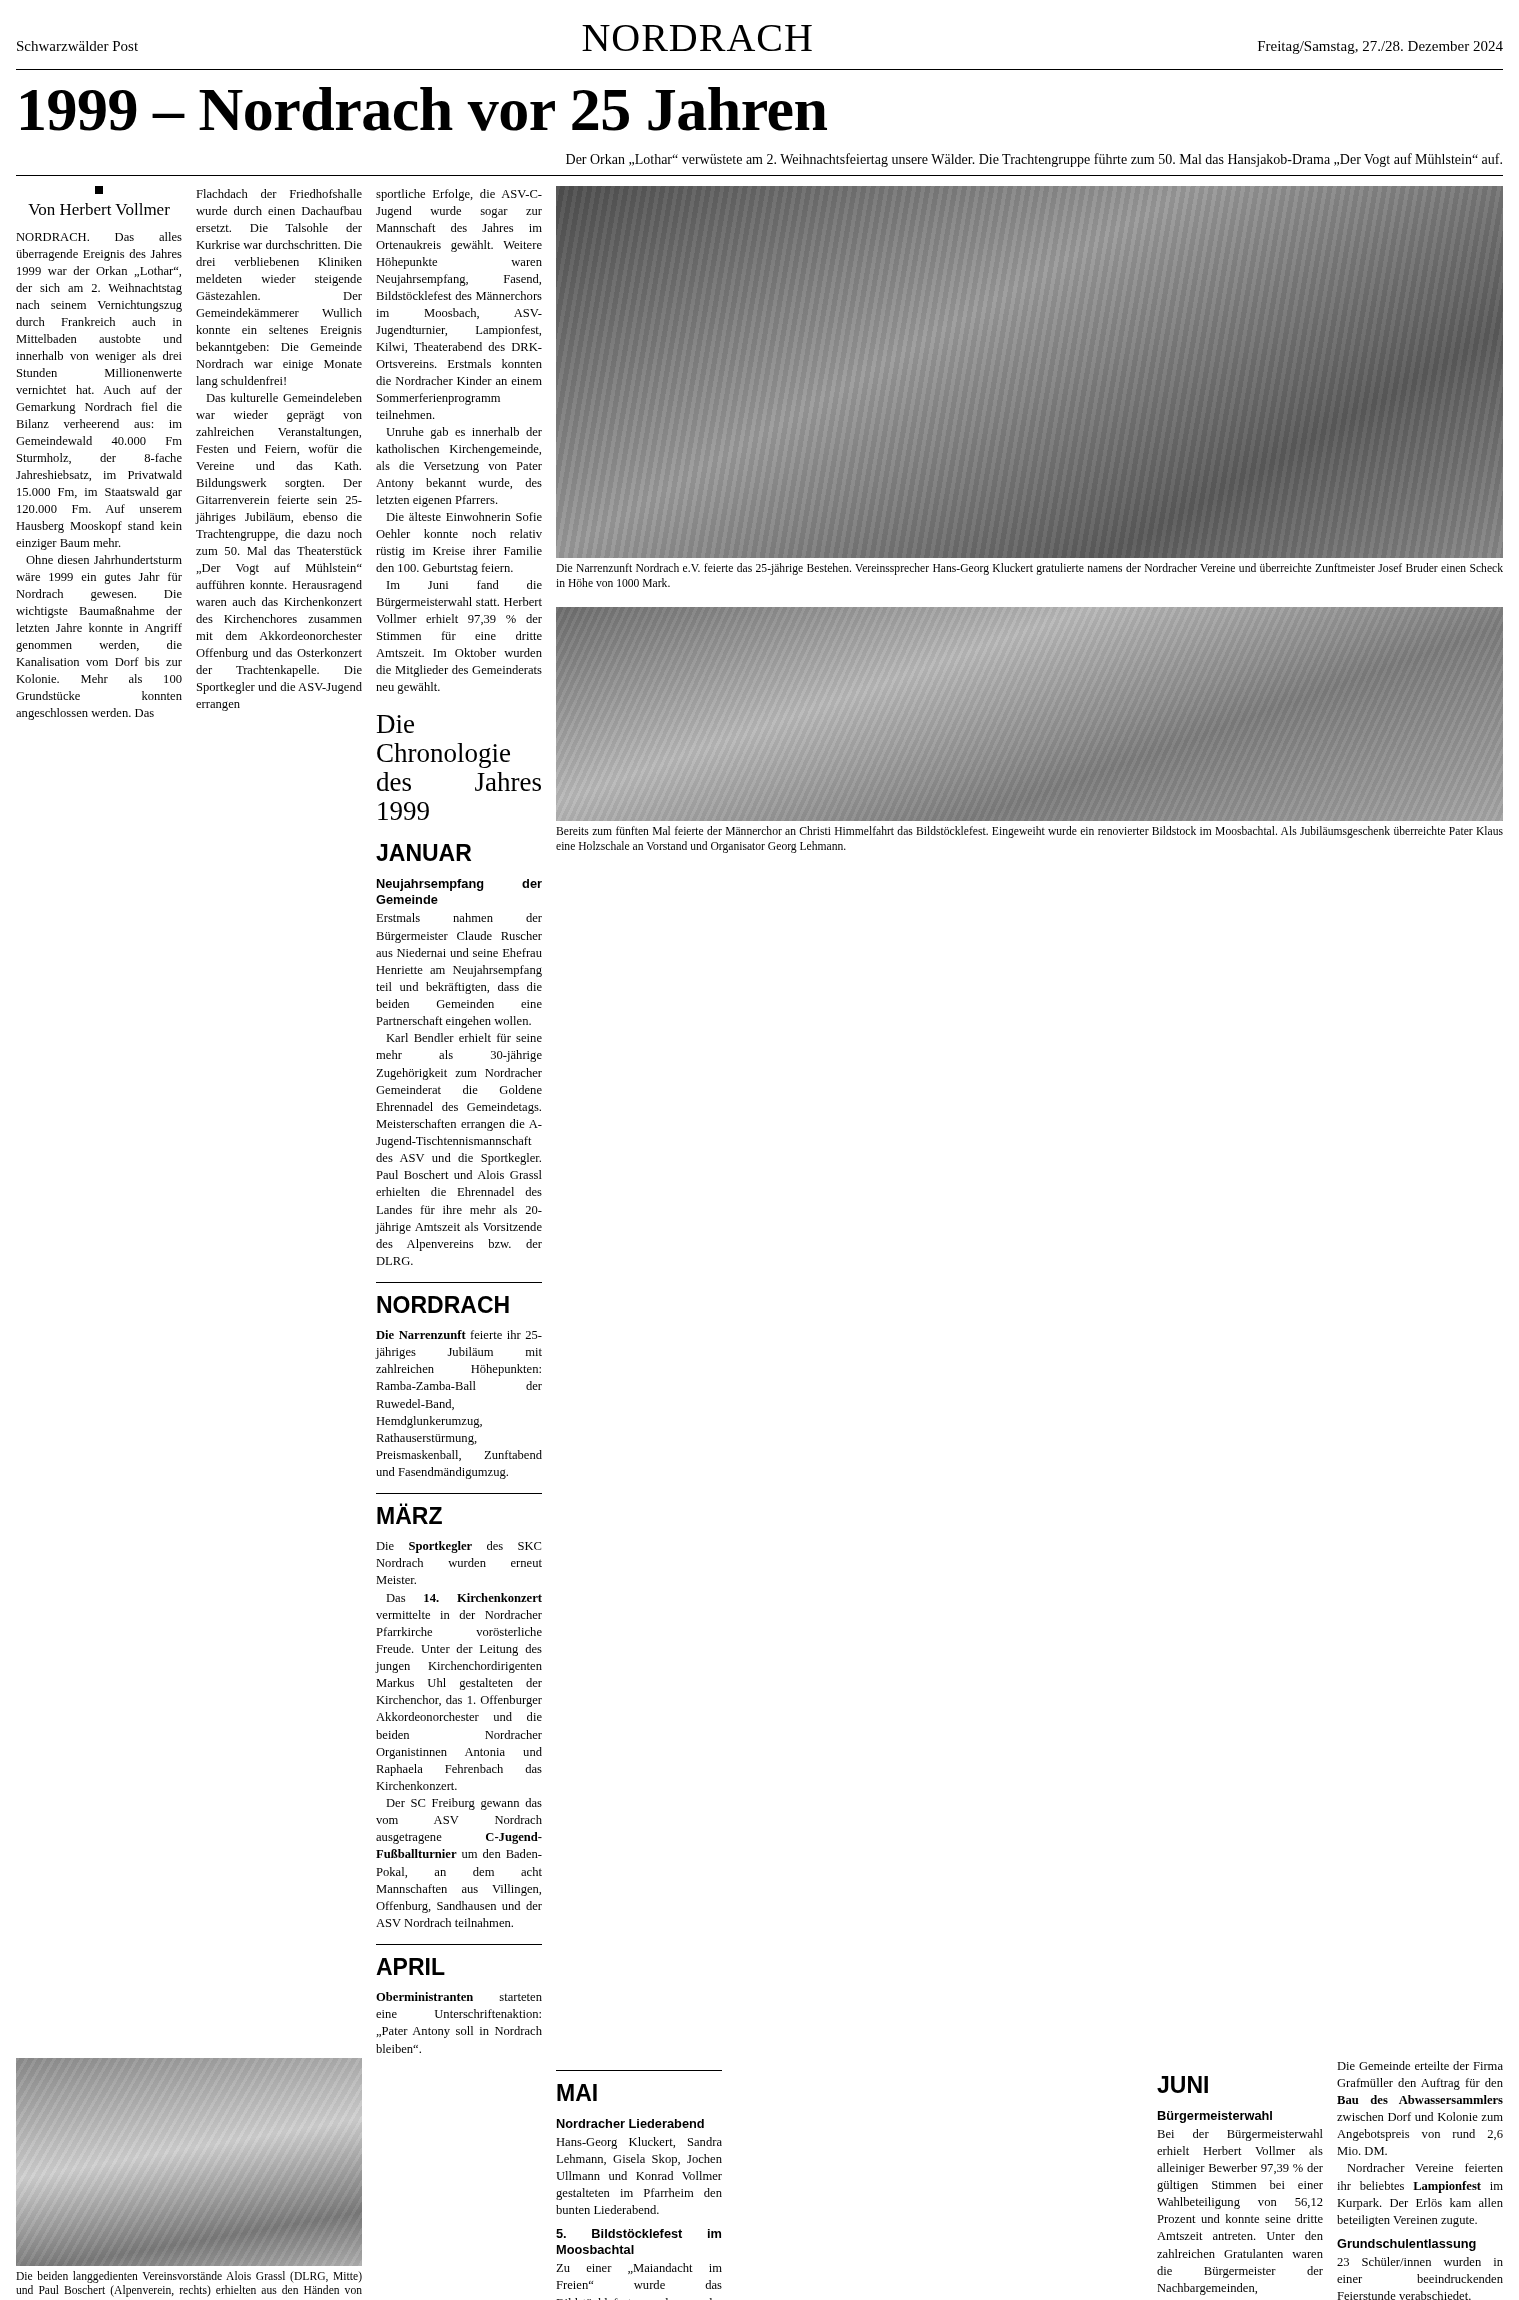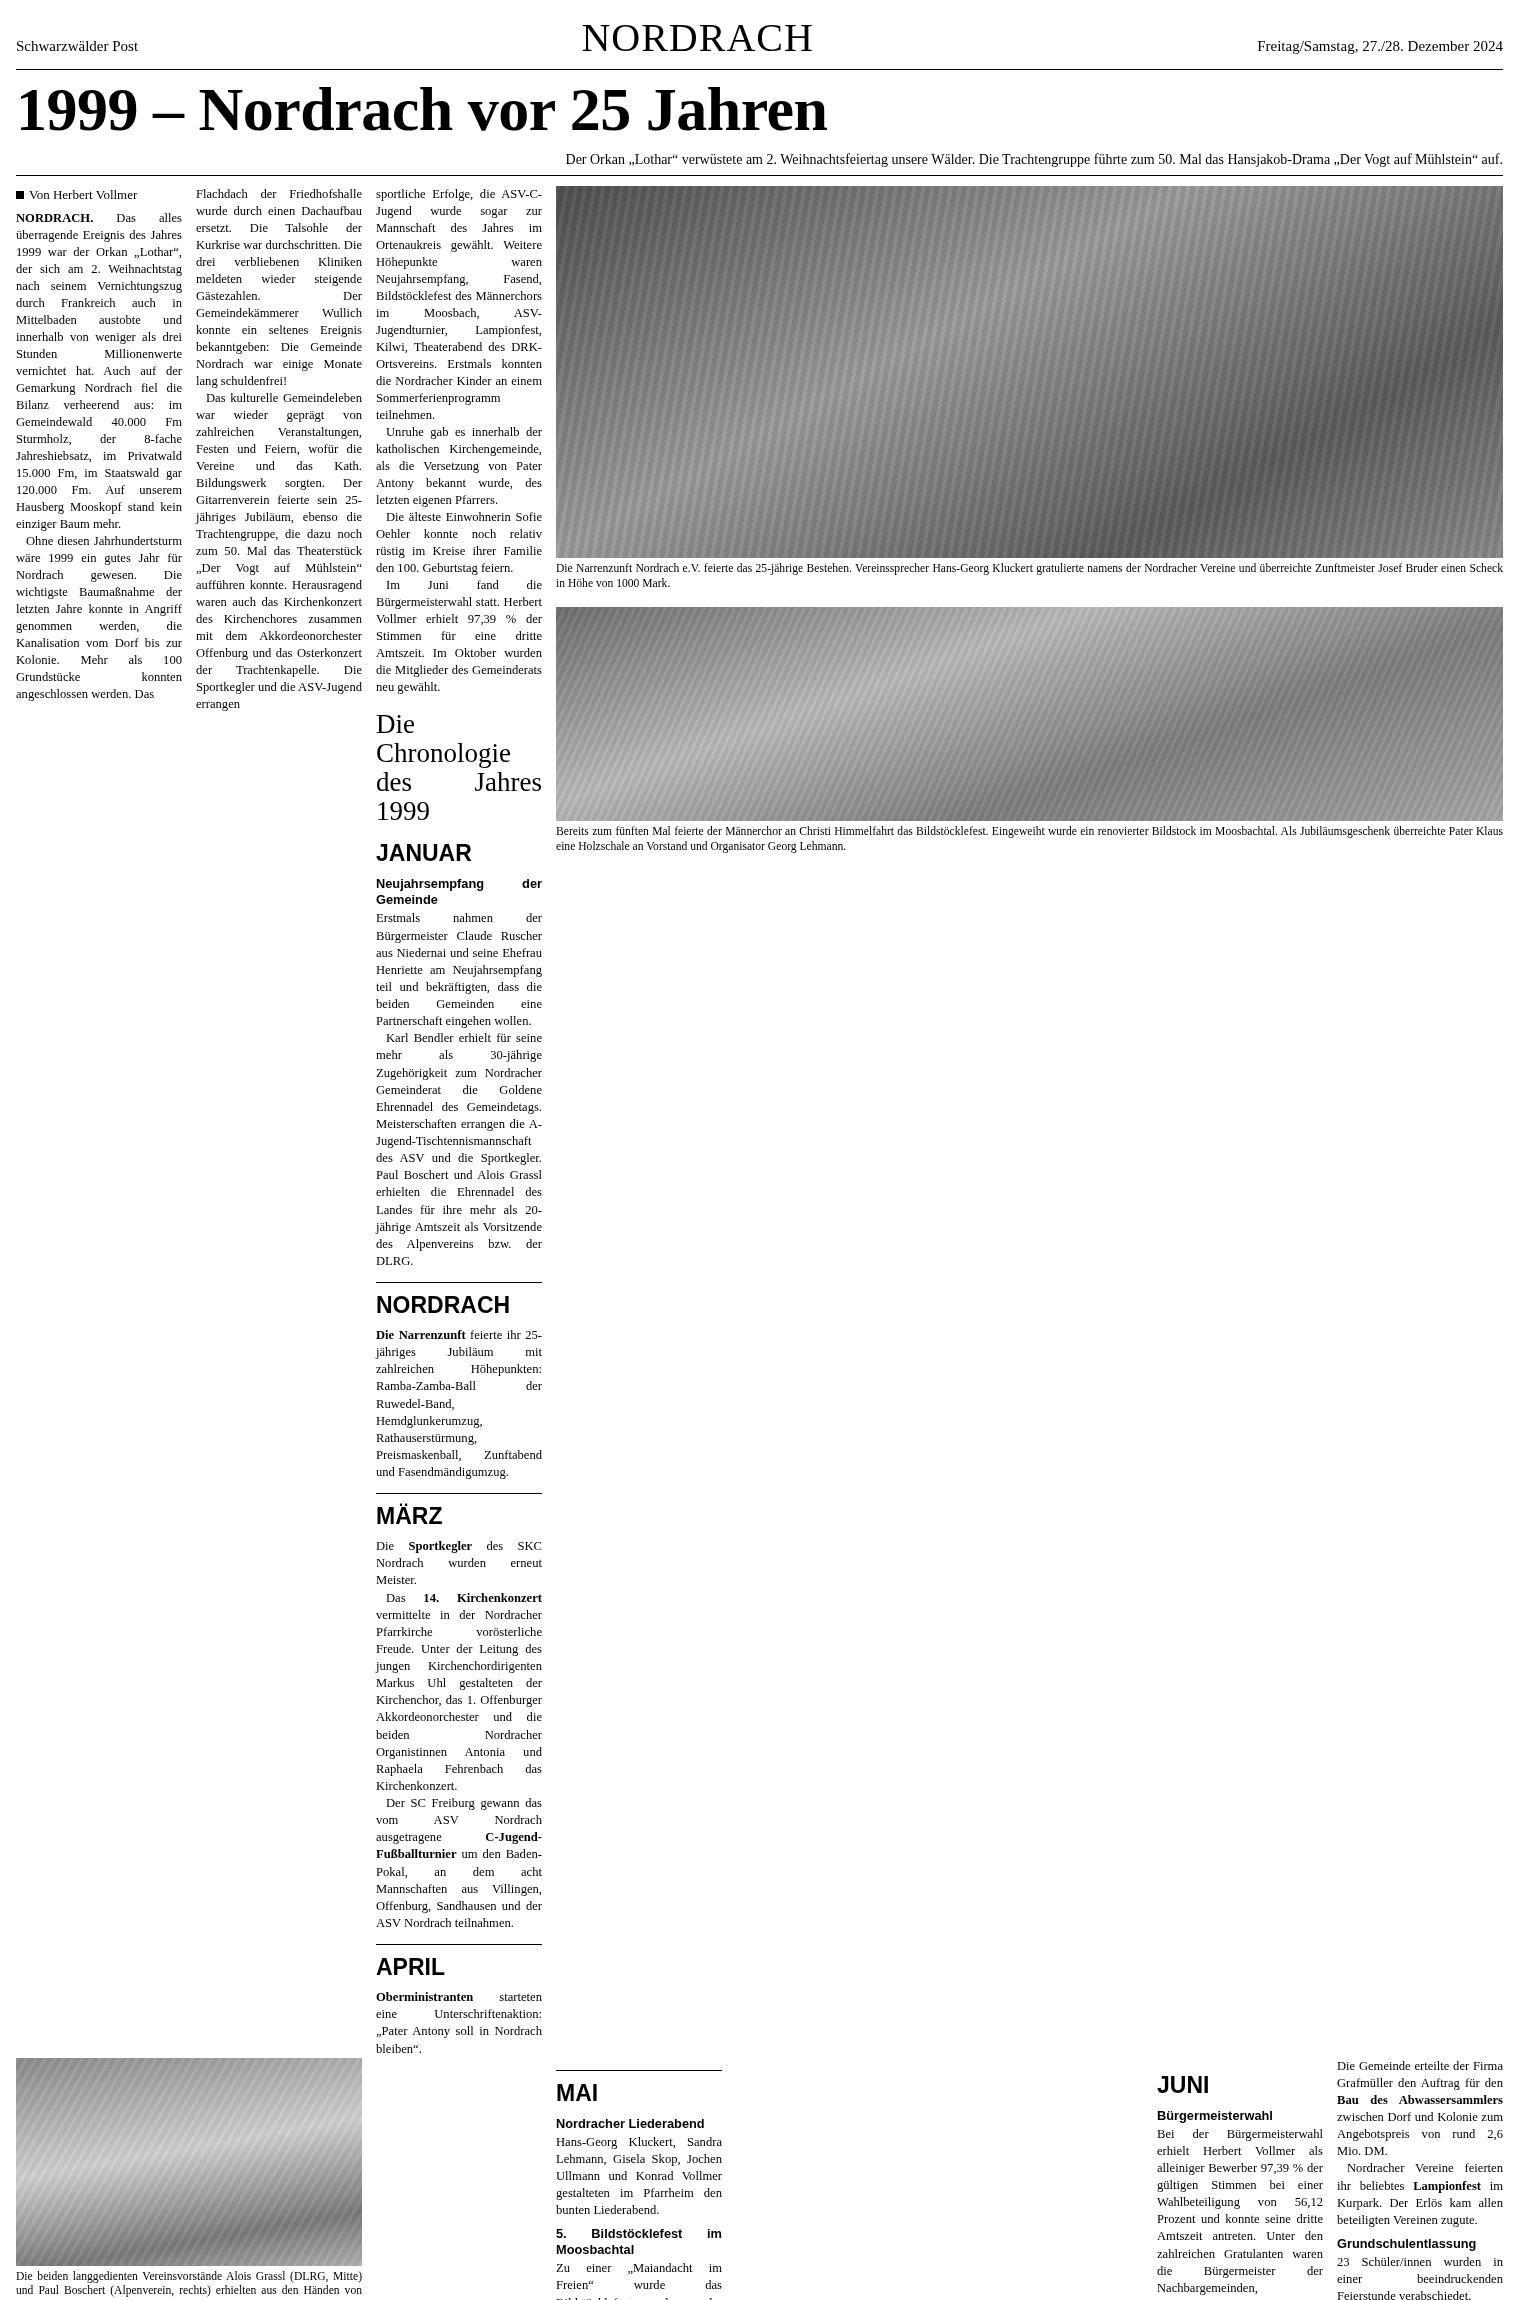--- a/index.html
+++ b/index.html
@@ -50,30 +50,31 @@
   .grid {
     display: grid;
     grid-template-columns: 166px 166px 166px 1fr;
     column-gap: 14px;
   }
   .col { font-size: 12.6px; line-height: 1.35; text-align: justify; }
   .col p { margin: 0 0 0 0; text-indent: 10px; }
   .col p.first { text-indent: 0; }
 
   .byline {
-    font-size: 13px;
+    font-size: 17px;
     margin-bottom: 7px;
     display: flex;
     align-items: center;
     gap: 5px;
+    flex-direction: column;
   }
   .byline .sq {
     width: 8px; height: 8px; background: #000; display: inline-block;
   }
-  .dateline { font-weight: 700; margin-top: 8px; }
+  .dateline { font-weight: 400; margin-top: 8px; }
 
   
   .rightcol { display: flex; flex-direction: column; }
   .cap {
     font-size: 11.6px;
     line-height: 1.28;
     margin: 4px 0 10px 0;
     text-align: justify;
   }
 

